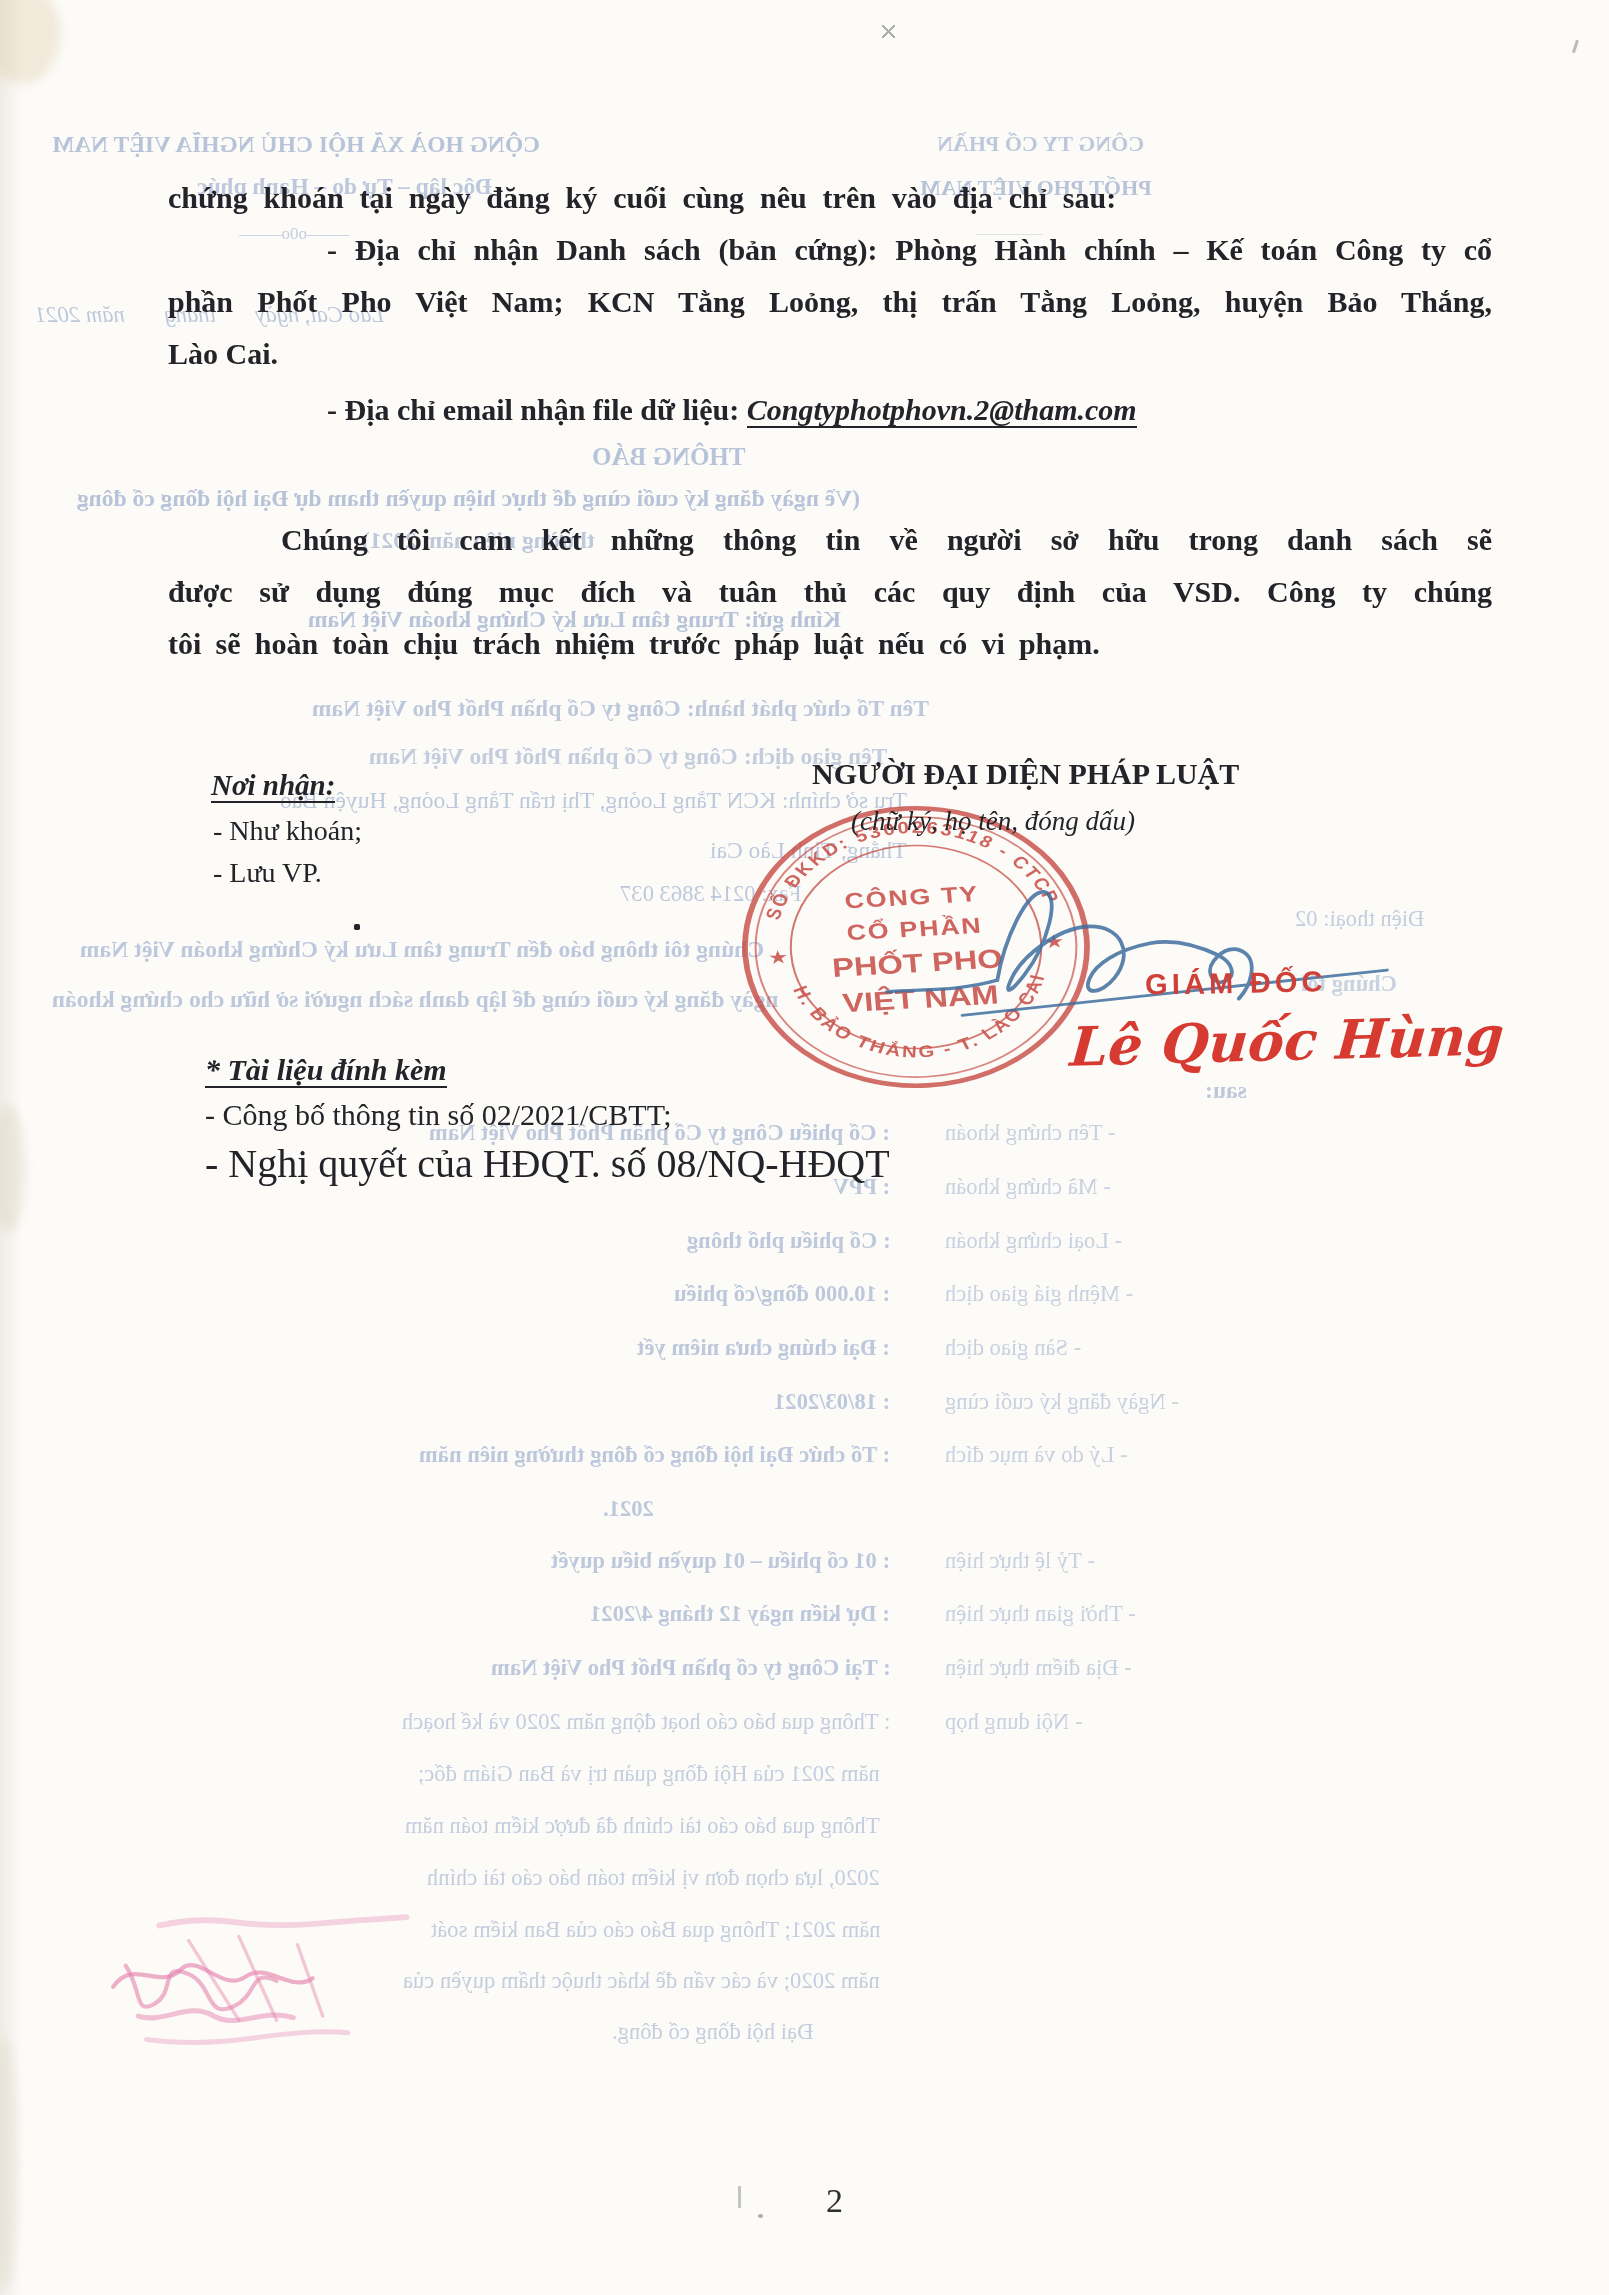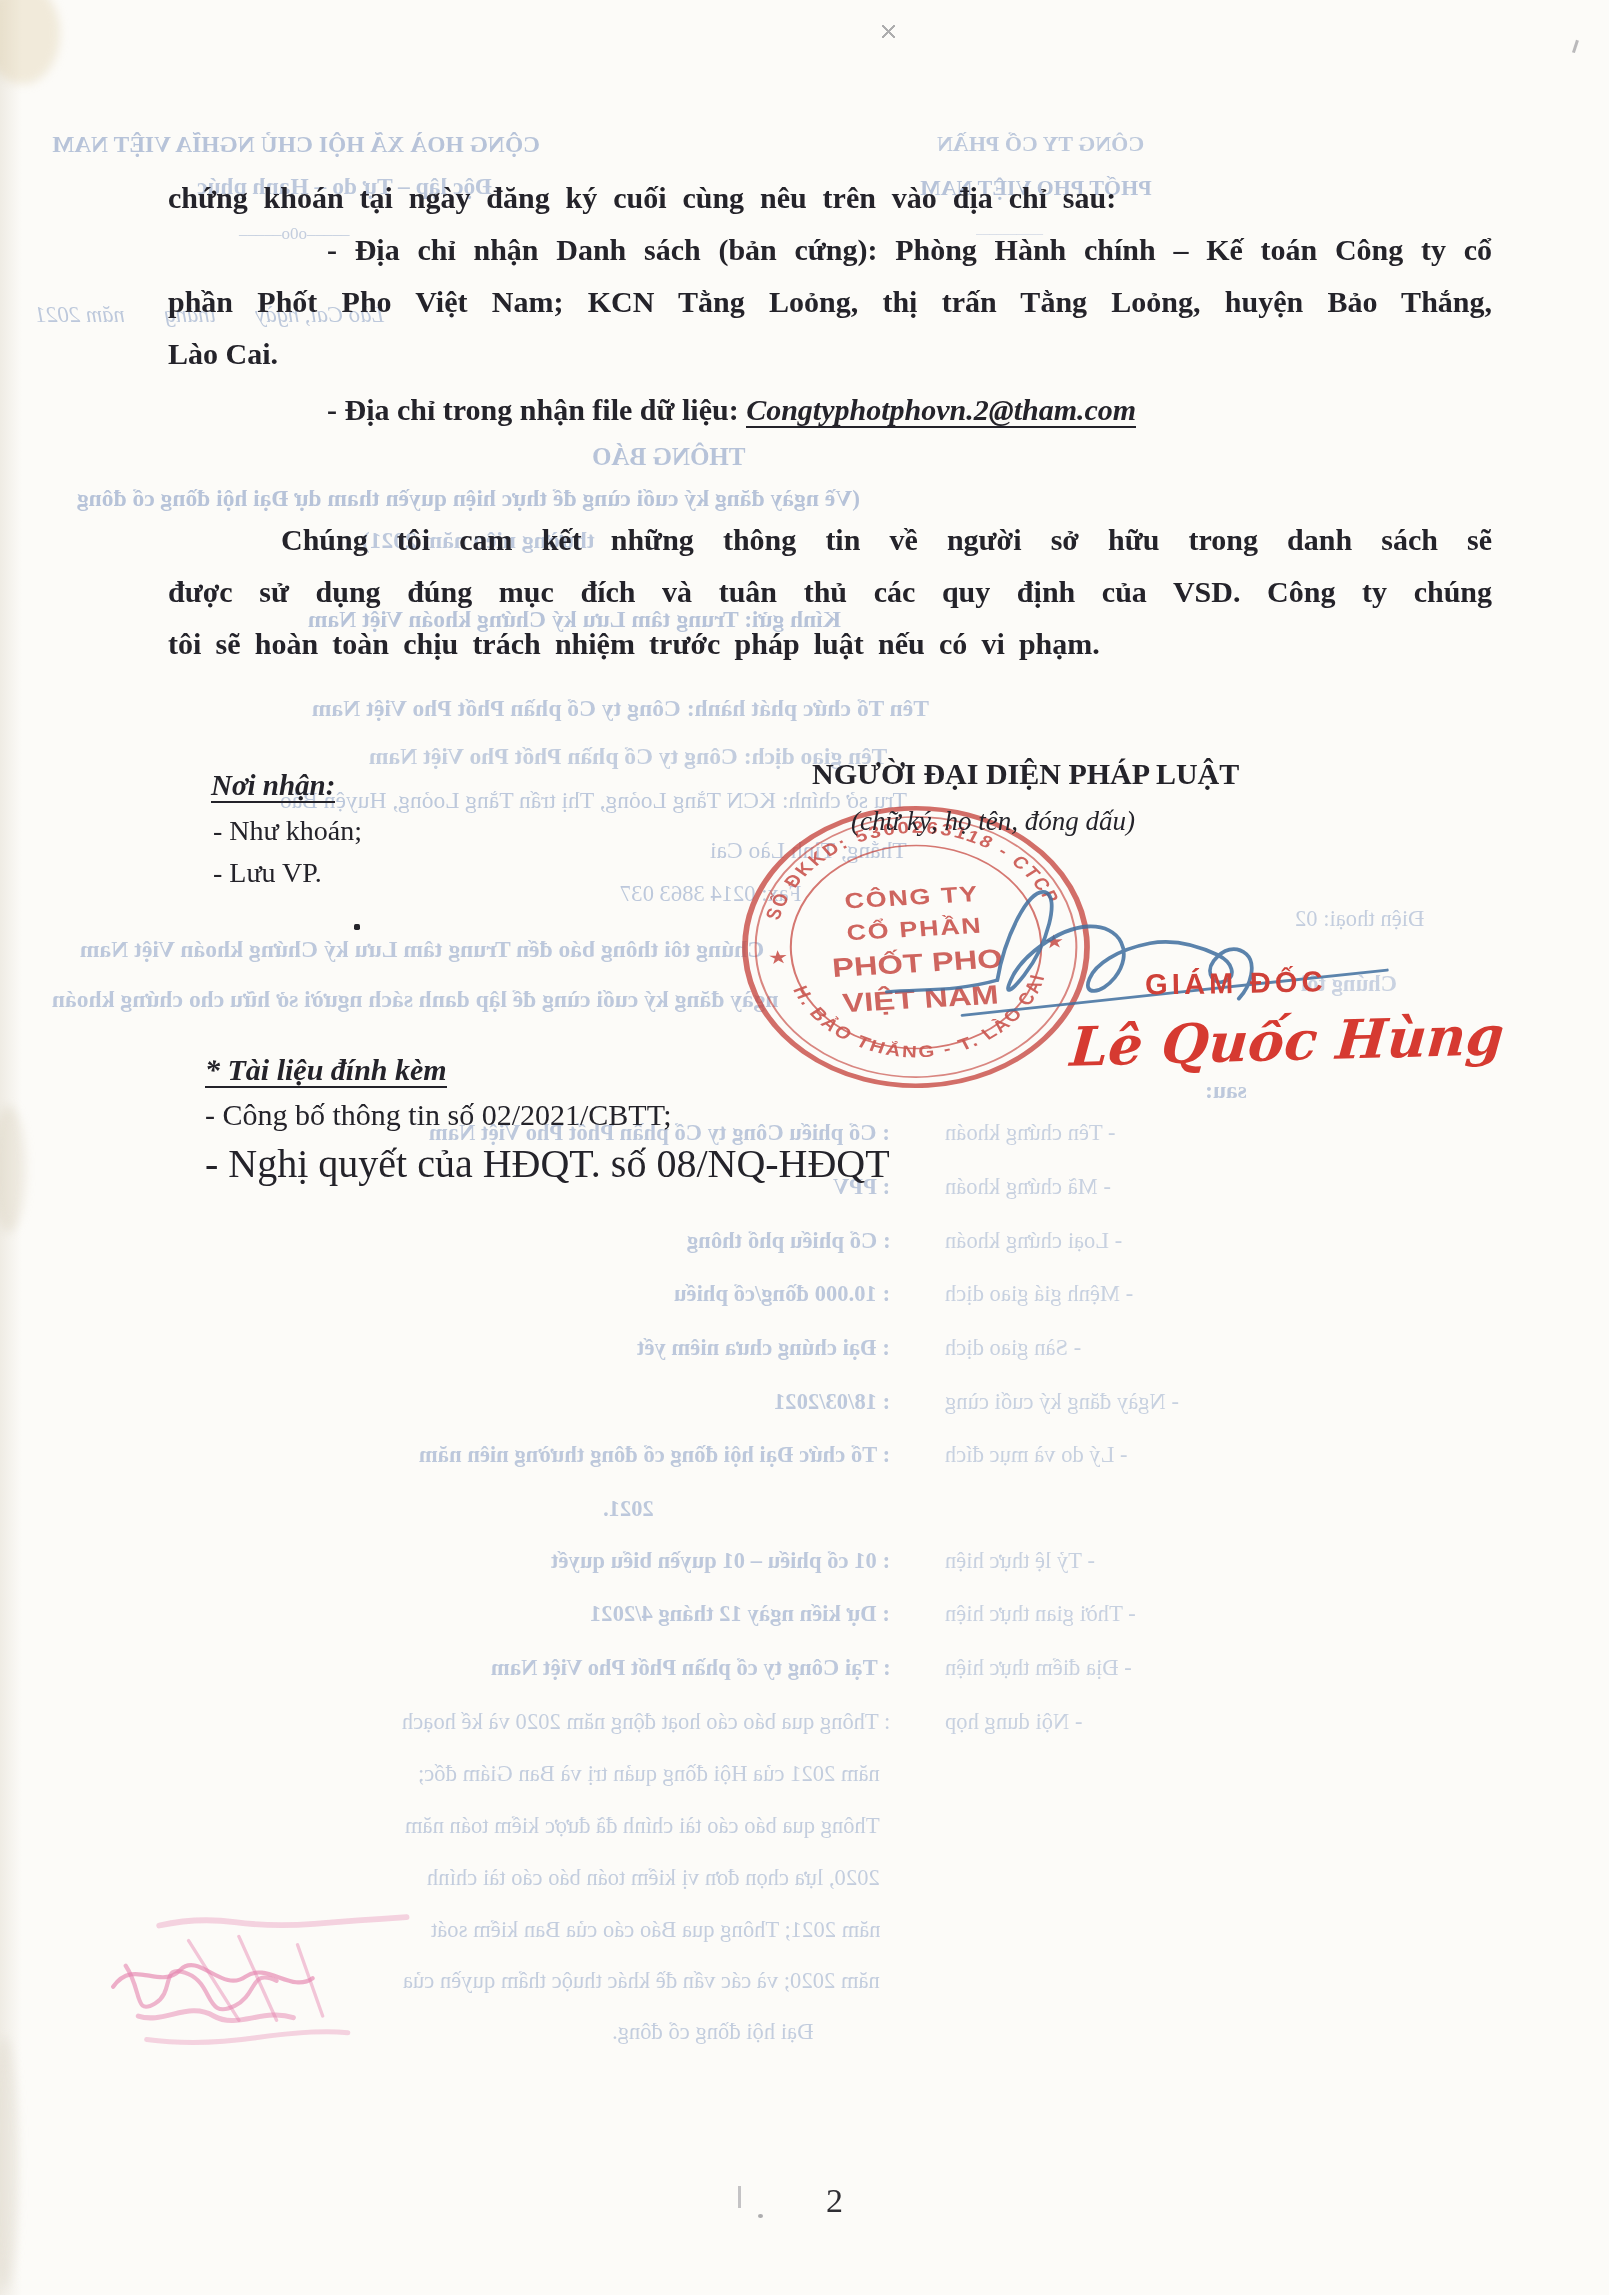--- a/index.html
+++ b/index.html
@@ -167,21 +167,21 @@
       <span class="attach-title">* Tài liệu đính kèm</span>
     </div>
     <div class="abs" style="left:205px;top:1098px;font-size:30px;">- Công bố thông tin số 02/2021/CBTT;</div>
     <div class="abs" style="left:205px;top:1140px;font-size:40px;">- Nghị quyết của HĐQT. số 08/NQ-HĐQT</div>
 
     <div class="abs pagenum">2</div>
       <div class="docline" style="left: 168px; top: 179px; word-spacing: 8.4px;">chứng khoán tại ngày đăng ký cuối cùng nêu trên vào địa chỉ sau:</div>
       <div class="docline just" style="left: 327px; top: 231px; width: 1165px;">- Địa chỉ nhận Danh sách (bản cứng): Phòng Hành chính – Kế toán Công ty cổ</div>
       <div class="docline just" style="left: 168px; top: 283px; width: 1324px;">phần Phốt Pho Việt Nam; KCN Tằng Loỏng, thị trấn Tằng Loỏng, huyện Bảo Thắng,</div>
       <div class="docline" style="left: 168px; top: 335px;">Lào Cai.</div>
-      <div class="docline" style="left: 327px; top: 391px;"><span>- Địa chỉ trong nhận file dữ liệu: </span><span class="email">Congtyphotphovn.2@tham.com</span></div>
+      <div class="docline" style="left: 327px; top: 391px;"><span>- Địa chỉ email nhận file dữ liệu: </span><span class="email">Congtyphotphovn.2@tham.com</span></div>
       <div class="docline just" style="left: 281px; top: 521px; width: 1211px;">Chúng tôi cam kết những thông tin về người sở hữu trong danh sách sẽ</div>
       <div class="docline just" style="left: 168px; top: 573px; width: 1324px;">được sử dụng đúng mục đích và tuân thủ các quy định của VSD. Công ty chúng</div>
       <div class="docline" style="left: 168px; top: 625px; word-spacing: 6.7px;">tôi sẽ hoàn toàn chịu trách nhiệm trước pháp luật nếu có vi phạm.</div>
     </div>
 
   <svg id="signature-svg" width="587" height="218" viewBox="0 0 700 260">
     <g fill="none" stroke="#3f6f9f" stroke-linecap="round" opacity="0.85">
       <path d="M 148,202 C 280,188 520,162 655,148" stroke-width="3.5"></path>
       <path d="M 58,174 C 100,170 140,174 190,160" stroke-width="4"></path>
       <path d="M 190,160 C 198,112 226,50 247,55 C 265,60 250,118 222,154 C 208,172 197,180 206,160

